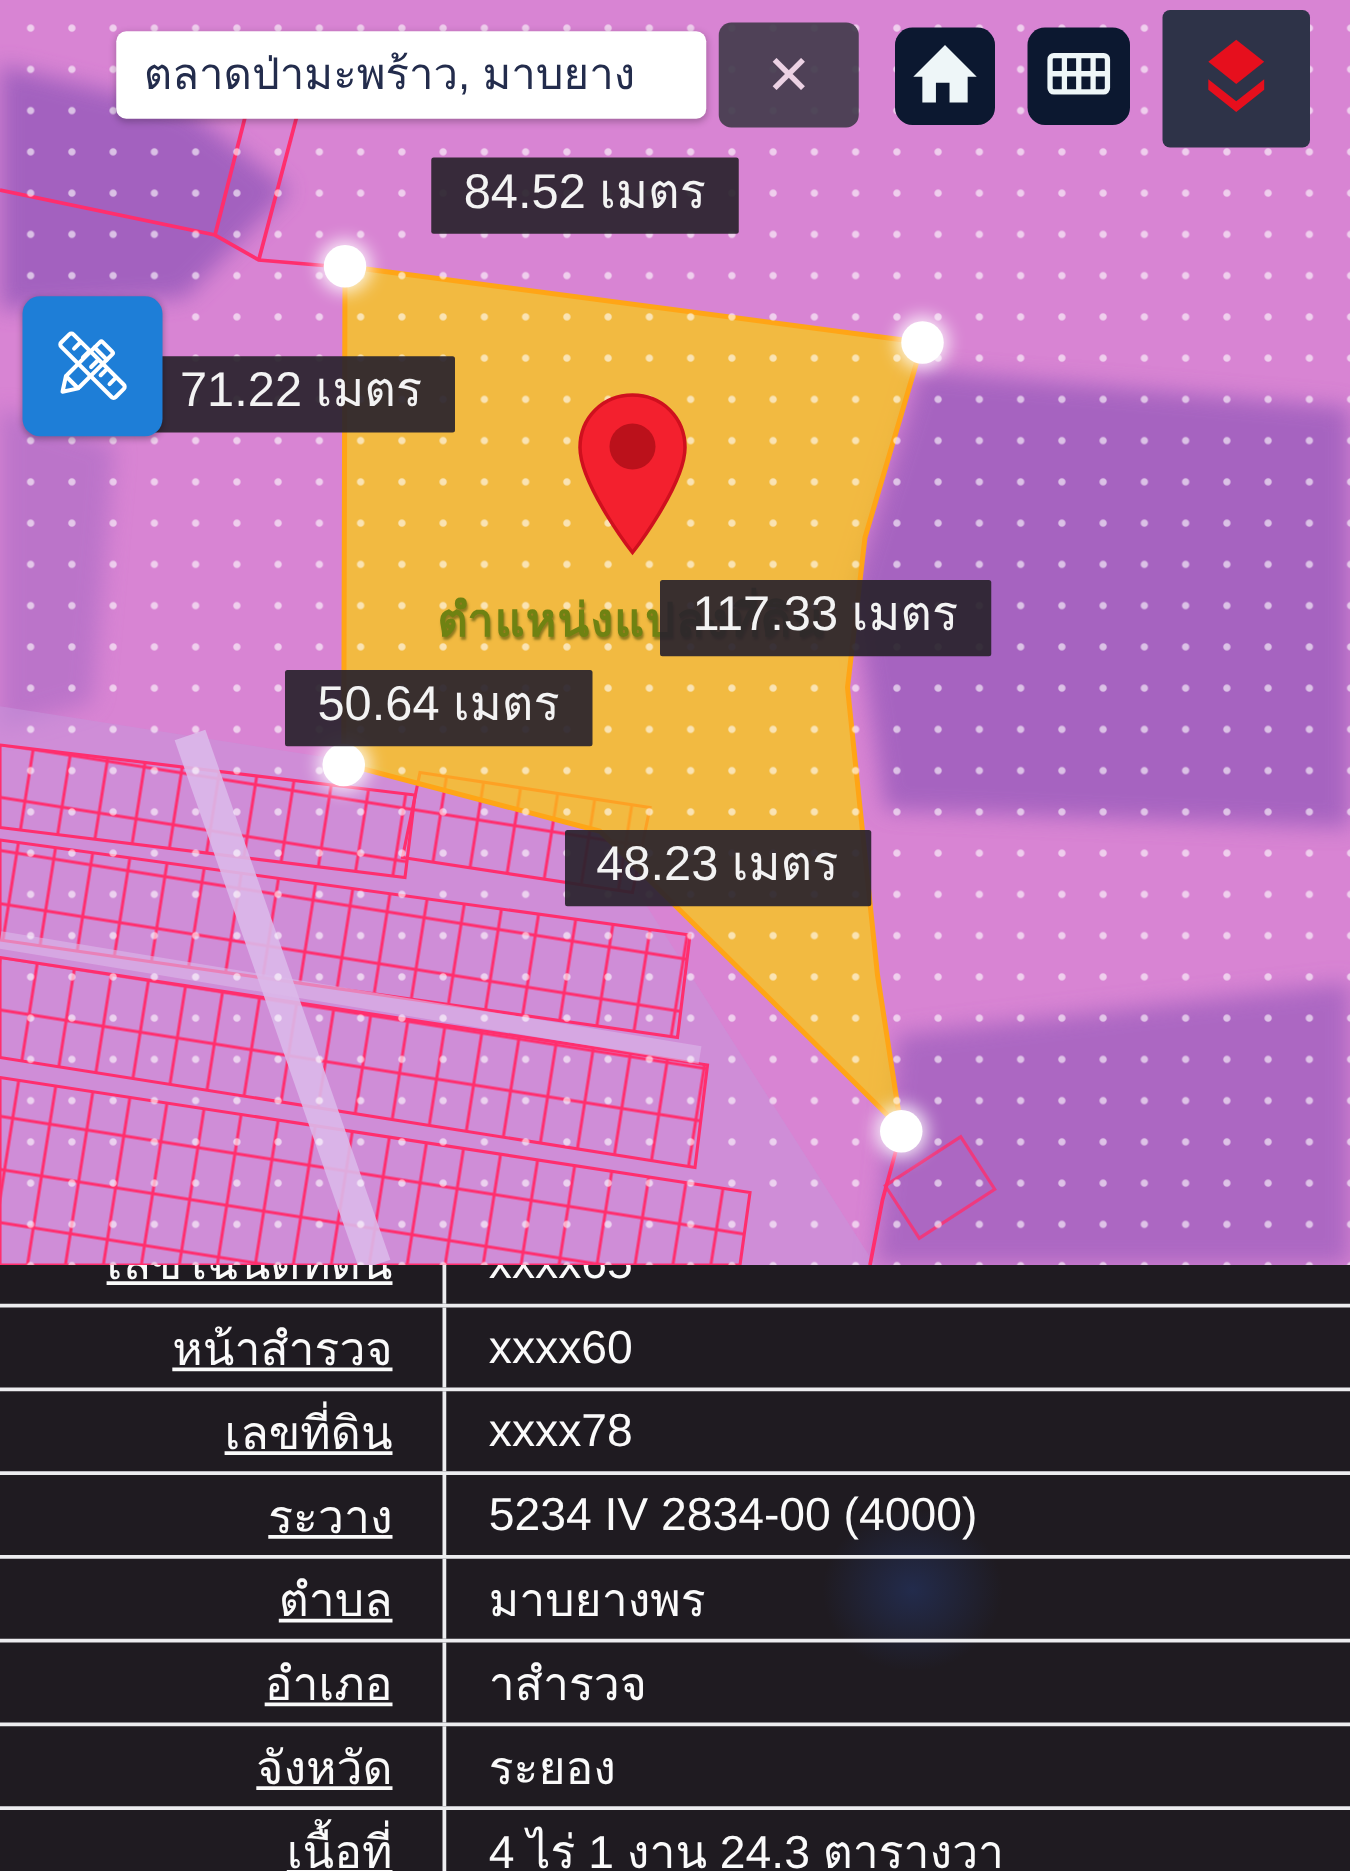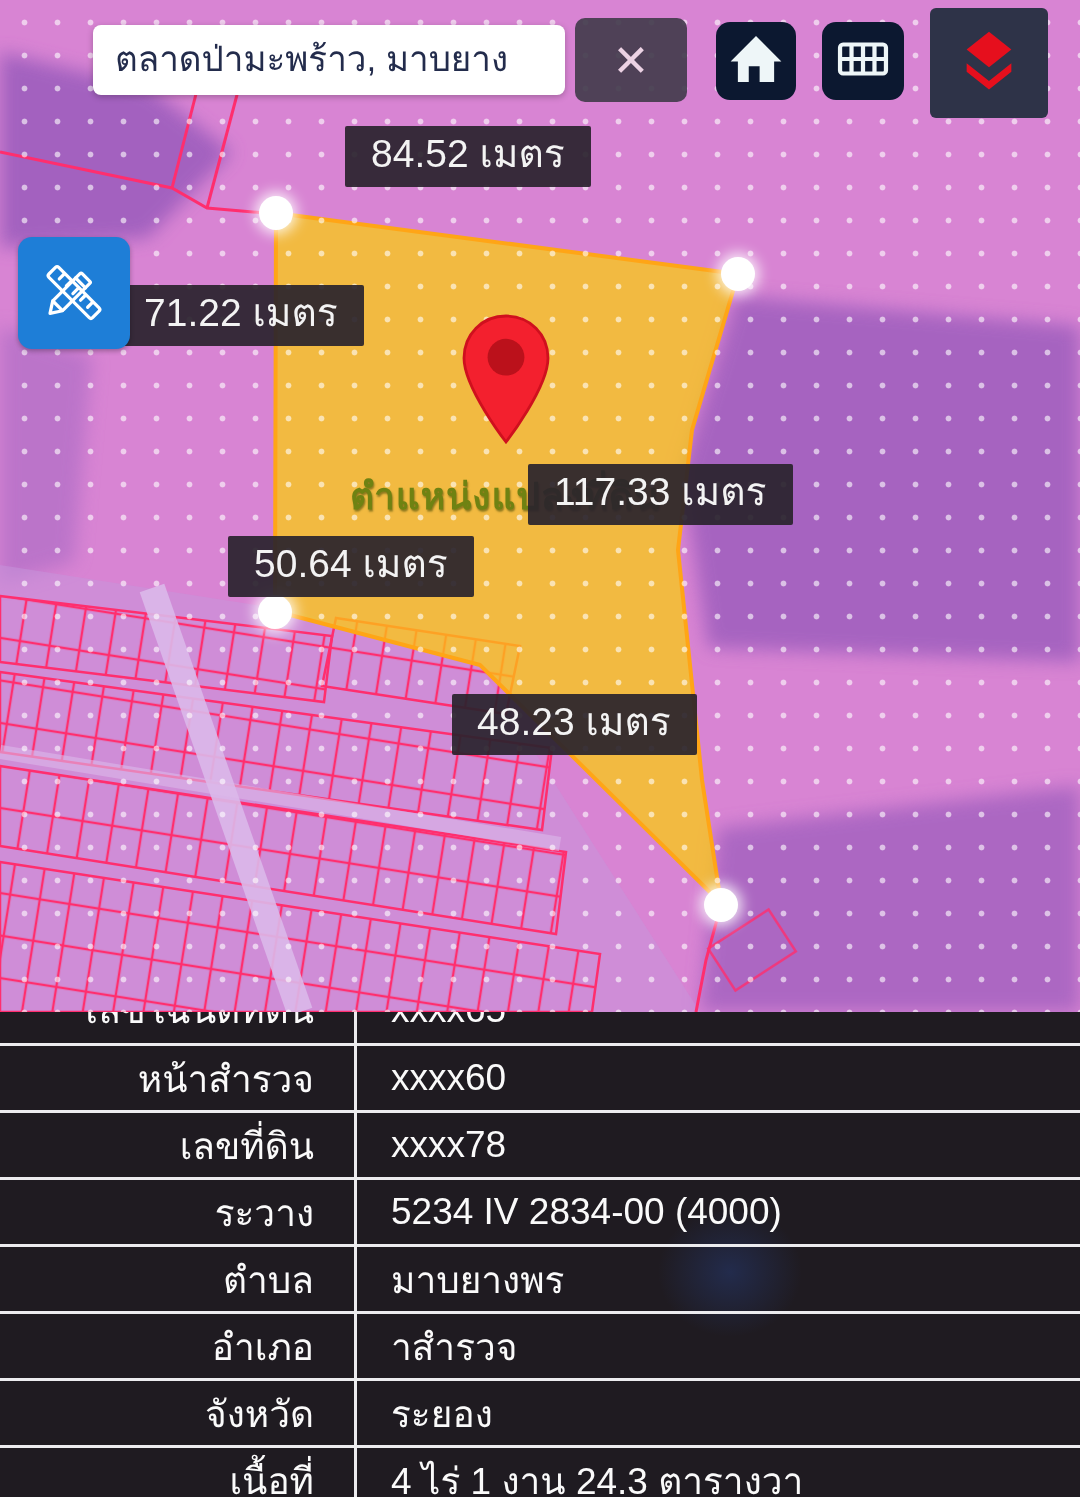--- a/index.html
+++ b/index.html
@@ -26,21 +26,21 @@
     color:#6f8212;text-shadow:1px 2px 2px rgba(55,65,0,.55);white-space:nowrap;letter-spacing:1px;
   }
   .mlabel{
     position:absolute;background:rgba(41,35,44,.92);color:#f3f3f3;
     font-size:39px;padding:6px 26px 10px 26px;border-radius:2px;white-space:nowrap;line-height:1.15;
   }
   .m0{left:345px;top:126px;}
   .m1{left:118px;top:285px;}
   .m2{left:528px;top:464px;}
   .m3{left:228px;top:536px;text-align:center;}
-  .m4{left:452px;top:694px;padding-left:25px;}
+  .m4{left:452px;top:664px;padding-left:25px;}
   
   #search-input{
     position:absolute;left:93px;top:25px;width:472px;height:70px;box-sizing:border-box;
     background:#fff;border:none;border-radius:8px;padding:0 10px 4px 22px;
     font-family:Liberation Sans, sans-serif;font-size:35px;color:#232c4c;box-shadow:0 2px 6px rgba(0,0,0,.25);
     white-space:nowrap;overflow:hidden;outline:none;
   }
   .btn{position:absolute;display:flex;align-items:center;justify-content:center;cursor:pointer;}
   #clear-btn{left:575px;top:18px;width:112px;height:84px;border-radius:10px;background:rgba(68,60,78,.93);
     color:#ecd2e4;font-size:44px;}
@@ -56,21 +56,21 @@
   #info-table .blue-blob{
     position:absolute;left:630px;top:170px;width:200px;height:180px;pointer-events:none;
     background:radial-gradient(closest-side, rgba(45,90,200,.26), rgba(45,90,200,0) 72%);
   }
   #info-table .rows{position:relative;transform:translateY(-36px);}
   .irow{display:flex;height:67px;box-sizing:border-box;border-top:3px solid #ececef;}
   .irow:first-child{border-top:none;}
   .irow .lbl{
     width:357px;box-sizing:border-box;border-right:3px solid #ececef;
     display:flex;align-items:center;justify-content:flex-end;padding-right:40px;
-    font-size:37px;color:#fafafa;white-space:nowrap;
+    font-size:37px;color:#fafafa;white-space:nowrap;text-decoration:underline;
   }
   .irow .val{
     flex:1;display:flex;align-items:center;padding-left:34px;
     font-size:37px;color:#fafafa;white-space:nowrap;
   }
 </style>
 </head>
 <body>
 
 <div id="app">

